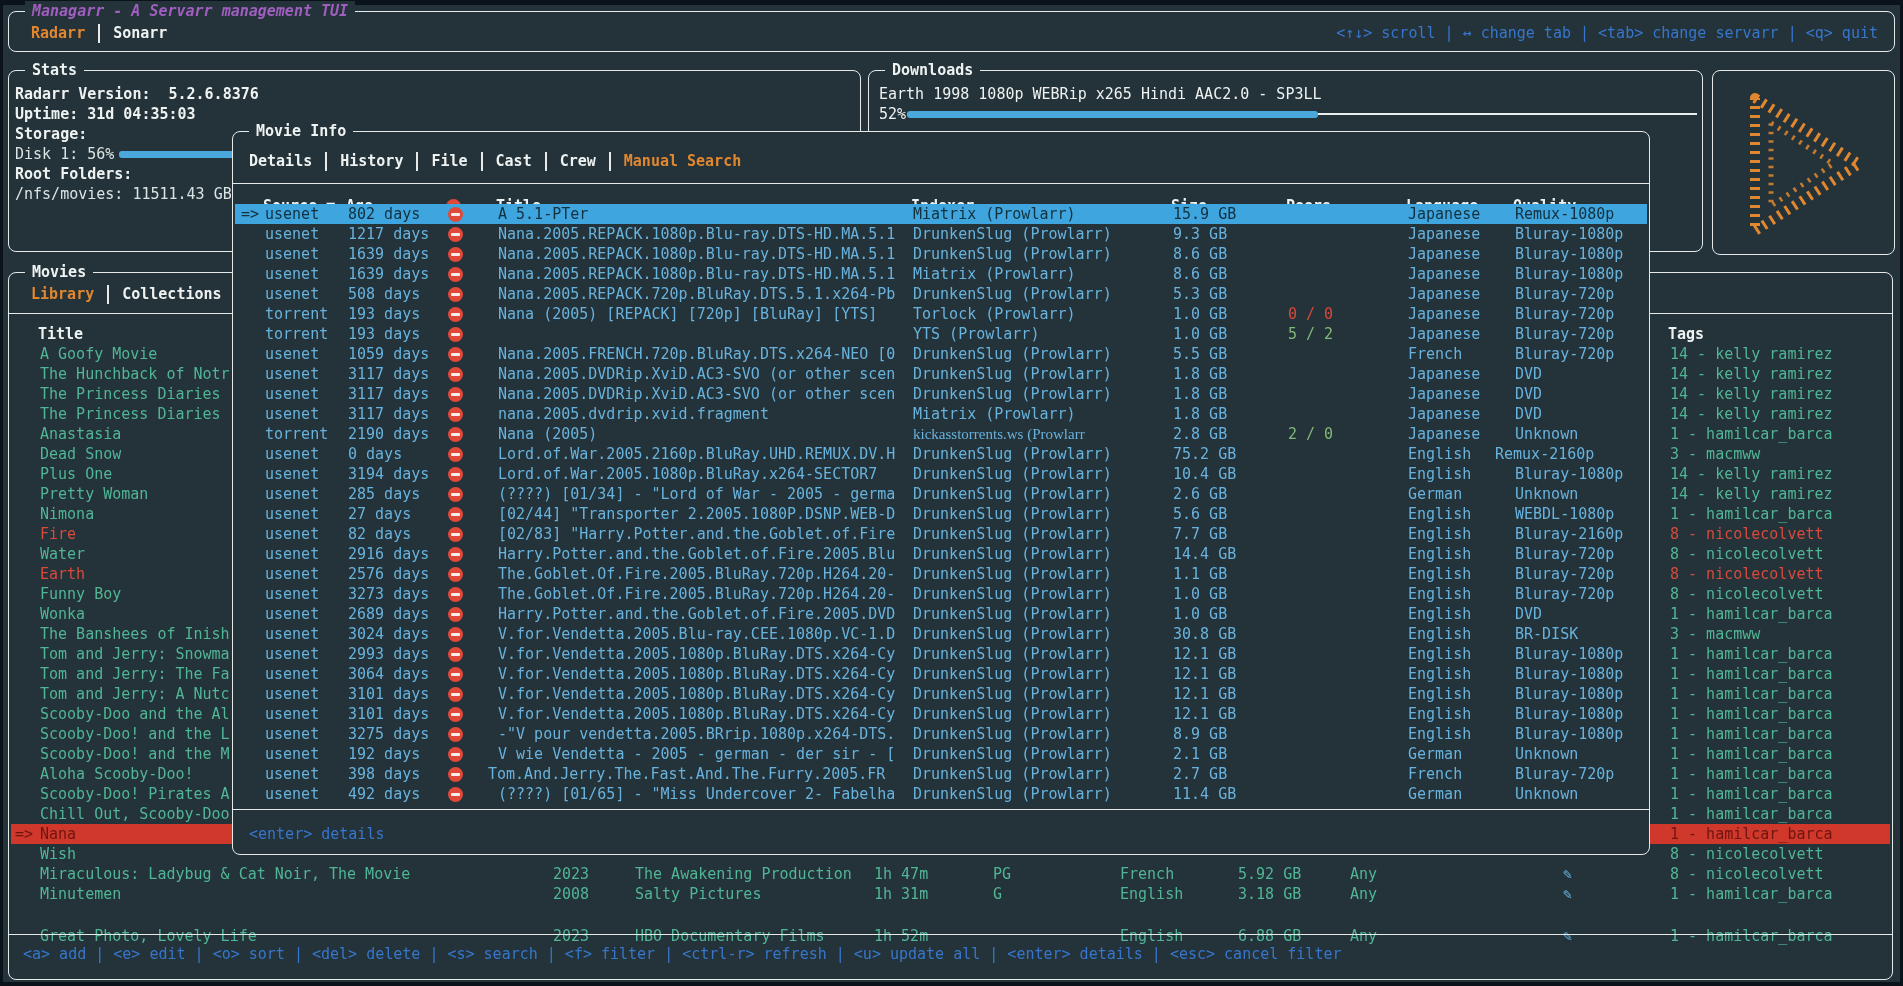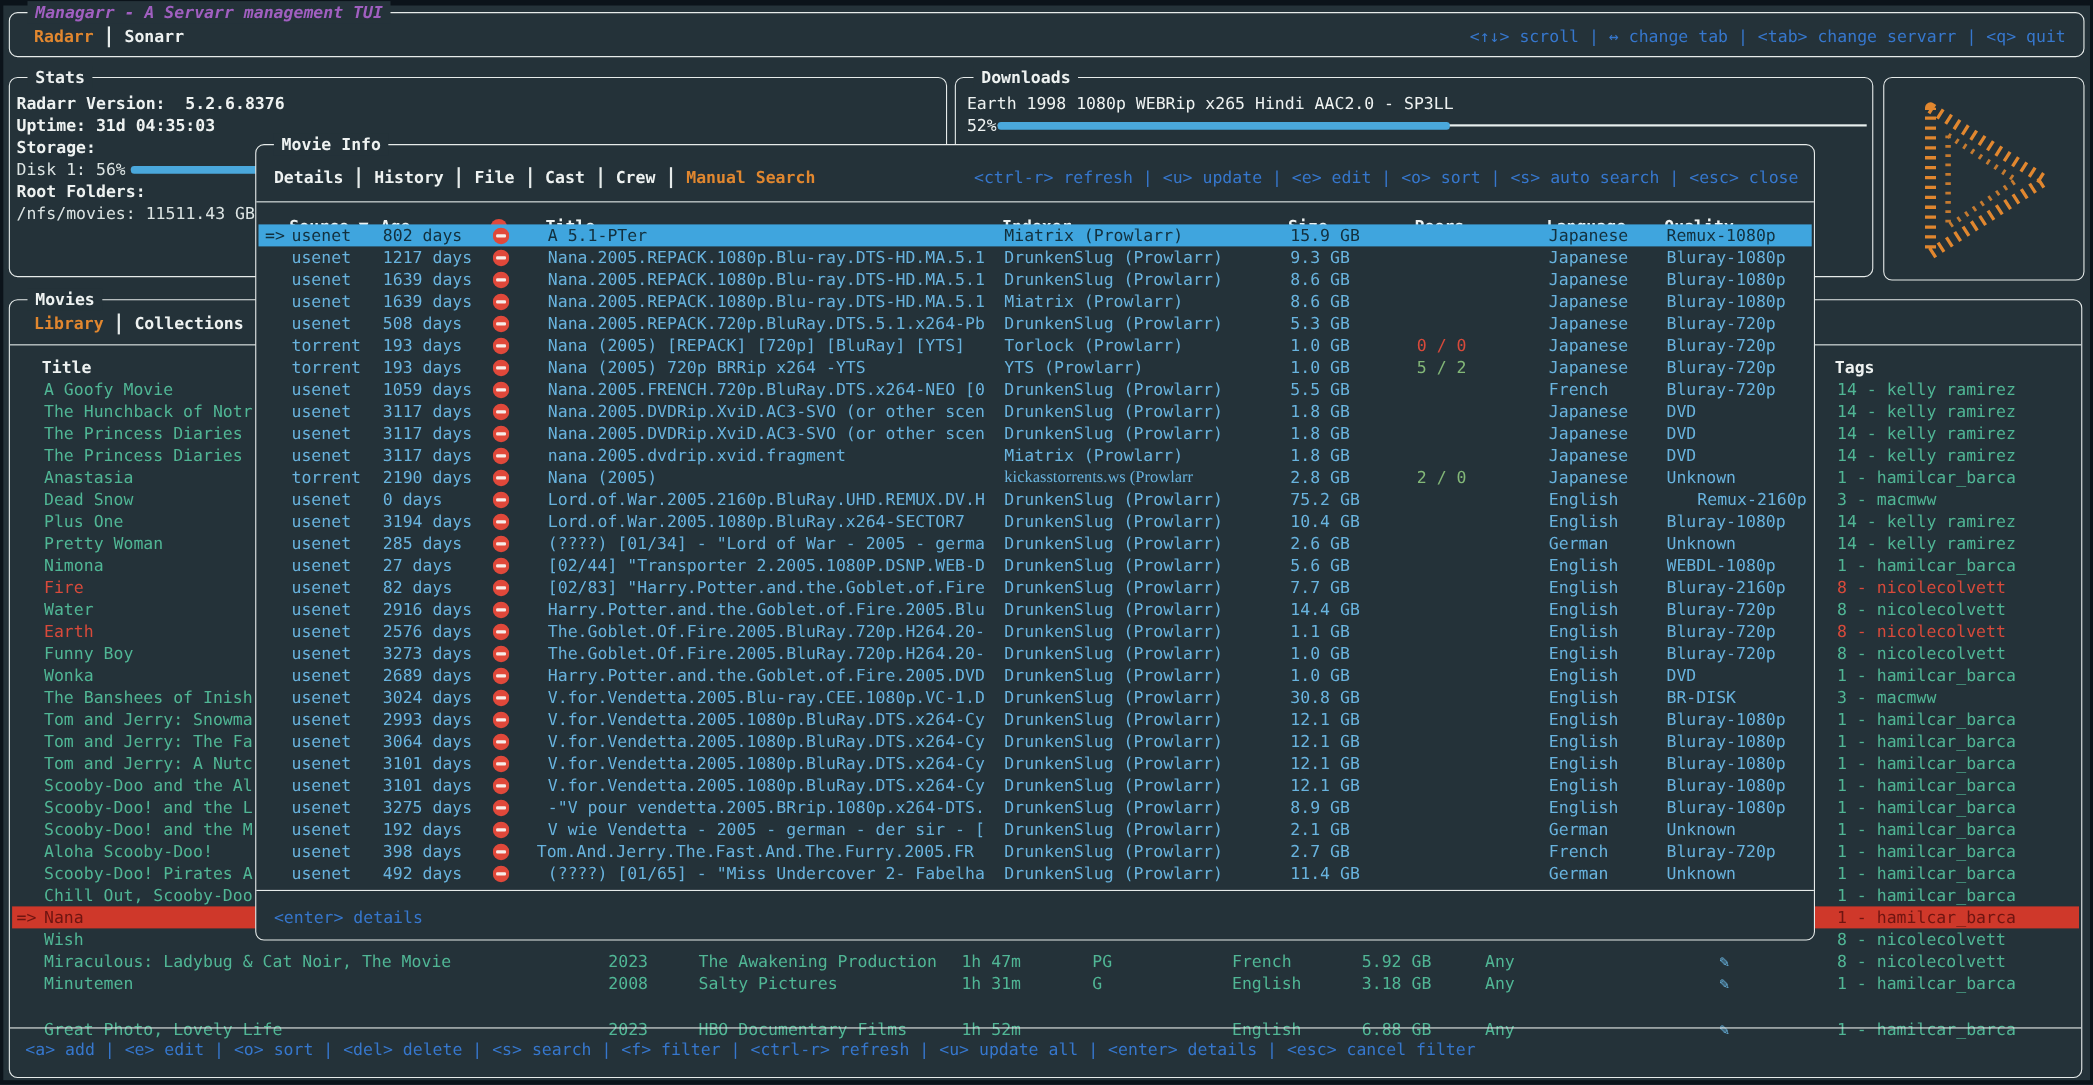--- a/index.html
+++ b/index.html
@@ -494,21 +494,20 @@
     <span class="tab">History</span>
     <span class="vdiv"></span>
     <span class="tab">File</span>
     <span class="vdiv"></span>
     <span class="tab">Cast</span>
     <span class="vdiv"></span>
     <span class="tab">Crew</span>
     <span class="vdiv"></span>
     <span class="tab active">Manual Search</span>
   </div>
-  <span class="krow" style="position:absolute;right:14px;top:19px;">&lt;ctrl-r&gt; refresh | &lt;u&gt; update | &lt;e&gt; edit | &lt;o&gt; sort | &lt;s&gt; auto search | &lt;esc&gt; close</span>
   <div class="hline" style="top:51px;"></div>
 
   <div class="c bold" style="left:30px;top:64px;">Source ▼</div>
   <div class="c bold" style="left:113px;top:64px;">Age</div>
   <div class="c" style="left:213px;top:64px;"><span class="noentry"></span></div>
   <div class="c bold" style="left:263px;top:64px;">Title</div>
   <div class="c bold" style="left:678px;top:64px;">Indexer</div>
   <div class="c bold" style="left:938px;top:64px;">Size</div>
   <div class="c bold" style="left:1053px;top:64px;">Peers</div>
   <div class="c bold" style="left:1173px;top:64px;">Language</div>
@@ -586,21 +585,20 @@
         <span class="c" style="left:938px;">1.0 GB</span>
         <span class="c peers bad" style="left:1053px;">0 / 0</span>
         <span class="c" style="left:1173px;">Japanese</span>
         <span class="c" style="left:1280px;width:135px;">Bluray-720p</span>
       </div>
       <div class="irow" style="top: 192px;">
         <span class="c" style="left:6px;"></span>
         <span class="c" style="left:30px;">torrent</span>
         <span class="c" style="left:113px;">193 days</span>
         <span class="c" style="left:213px;"><span class="noentry"></span></span>
-        <span class="c" style="left:263px;width:410px;">Nana (2005) 720p BRRip x264 -YTS</span>
         <span class="c" style="left:678px;width:255px;">YTS (Prowlarr)</span>
         <span class="c" style="left:938px;">1.0 GB</span>
         <span class="c peers good" style="left:1053px;text-align:right;">5 / 2</span>
         <span class="c" style="left:1173px;">Japanese</span>
         <span class="c" style="left:1280px;width:135px;">Bluray-720p</span>
       </div>
       <div class="irow" style="top: 212px;">
         <span class="c" style="left:6px;"></span>
         <span class="c" style="left:30px;">usenet</span>
         <span class="c" style="left:113px;">1059 days</span>
@@ -663,21 +661,21 @@
       <div class="irow" style="top: 312px;">
         <span class="c" style="left:6px;"></span>
         <span class="c" style="left:30px;">usenet</span>
         <span class="c" style="left:113px;">0 days</span>
         <span class="c" style="left:213px;"><span class="noentry"></span></span>
         <span class="c" style="left:263px;width:410px;">Lord.of.War.2005.2160p.BluRay.UHD.REMUX.DV.H</span>
         <span class="c" style="left:678px;width:255px;">DrunkenSlug (Prowlarr)</span>
         <span class="c" style="left:938px;">75.2 GB</span>
         <span class="c peers" style="left:1053px;"></span>
         <span class="c" style="left:1173px;">English</span>
-        <span class="c" style="left:1308px;width:135px;">Remux-2160p</span>
+        <span class="c" style="left:1260px;width:135px;">Remux-2160p</span>
       </div>
       <div class="irow" style="top: 332px;">
         <span class="c" style="left:6px;"></span>
         <span class="c" style="left:30px;">usenet</span>
         <span class="c" style="left:113px;">3194 days</span>
         <span class="c" style="left:213px;"><span class="noentry"></span></span>
         <span class="c" style="left:263px;width:410px;">Lord.of.War.2005.1080p.BluRay.x264-SECTOR7</span>
         <span class="c" style="left:678px;width:255px;">DrunkenSlug (Prowlarr)</span>
         <span class="c" style="left:938px;">10.4 GB</span>
         <span class="c peers" style="left:1053px;"></span>

